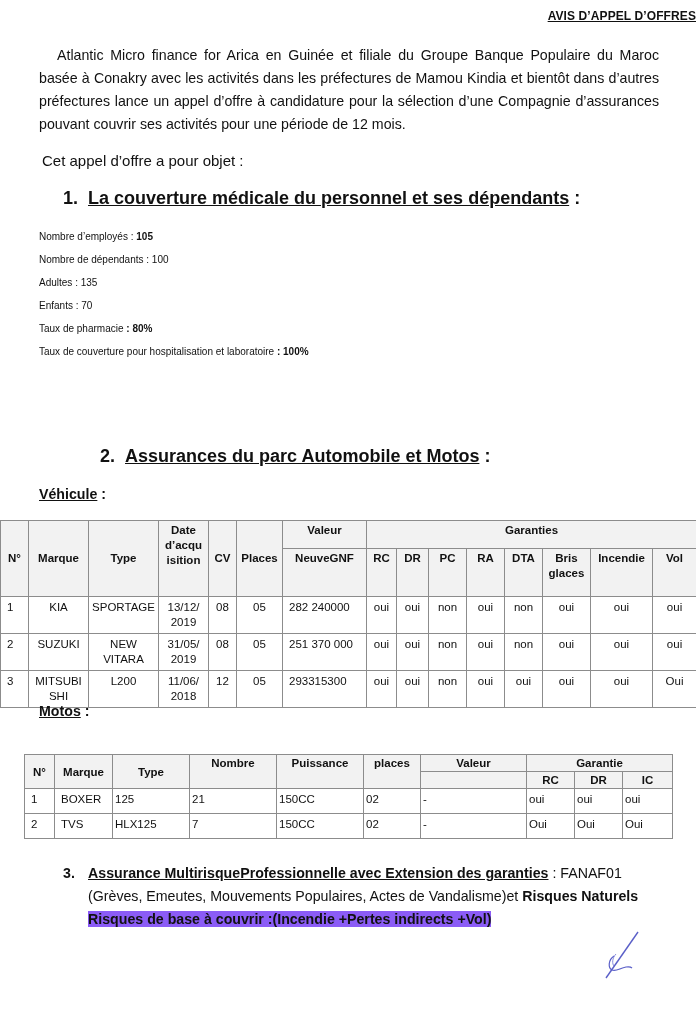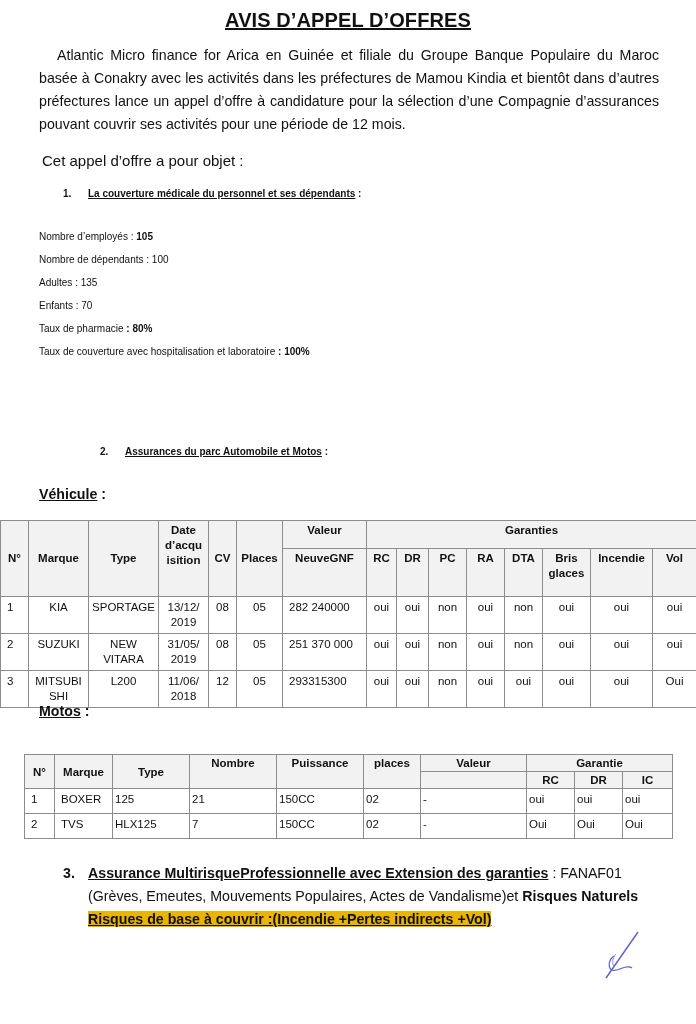--- a/index.html
+++ b/index.html
@@ -1,23 +1,23 @@
 <!DOCTYPE html>
 <html><head>
 <meta charset="utf-8">
 <style>
   * { box-sizing: border-box; margin: 0; padding: 0; }
   html, body { width: 696px; height: 1024px; background: #ffffff; overflow: hidden; }
   body { font-family: "Liberation Sans", sans-serif; color: #111; position: relative; font-size: 14px; }
   .abs { position: absolute; }
-  .title { left: 0; width: 696px; top: 9px; text-align: center; font-weight: bold; font-size: 20px; text-decoration: underline; letter-spacing: 0.1px; }
+  .title { left: 0; width: 696px; top: 9px; text-align: right; font-weight: bold; font-size: 12px; text-decoration: underline; letter-spacing: 0.1px; }
   .intro { left: 39px; width: 620px; top: 44px; font-size: 14.2px; line-height: 23px; text-align: justify; }
   .intro .indent { display: inline-block; width: 18px; }
   .objet { left: 42px; top: 152px; font-size: 15px; }
-  .section-h { font-weight: bold; font-size: 10px; }
+  .section-h { font-weight: bold; font-size: 18px; }
   .section-h .num { display: inline-block; width: 25px; }
   .section-h u { text-decoration: underline; }
   .s1 { left: 63px; top: 188px; }
   .stats { left: 39px; top: 225px; font-size: 10px; line-height: 23px; }
   .stats b { font-weight: bold; }
   .s2 { left: 63px; top: 446px; margin-left: 37px; }
   .sub-h { font-weight: bold; font-size: 14.2px; }
   .sub-h u { text-decoration: underline; margin-top: 12px; }
   .veh-h { left: 39px; top: 486px; }
   .moto-h { left: 39px; top: 703px; }
@@ -37,21 +37,21 @@
   .moto-table th { padding: 1px 2px; line-height: 14px; }
   .moto-table td { padding: 3px 2px; line-height: 15px; text-align: left; height: 25px; }
   .moto-table td.l { text-align: left; padding-left: 6px; }
   .moto-table th.mid { vertical-align: middle; }
   .moto-table .mrow1 th { height: 17px; }
   .moto-table .mrow2 th { height: 16px; }
 
   .s3 { left: 63px; top: 862px; width: 600px; font-size: 14.2px; line-height: 23px; }
   .s3 .num { position: absolute; left: 0; top: 0; font-weight: bold; }
   .s3 .body { margin-left: 25px; }
-  .s3 .hl { background: #eab308; font-weight: bold; text-decoration: underline; }
+  .s3 .hl { background: #8b5cf6; font-weight: bold; }
   .signature { left: 598px; top: 928px; width: 50px; height: 56px; }
 </style>
 </head>
 <body>
 
 <div class="abs title">AVIS D’APPEL D’OFFRES</div>
 
 <p class="abs intro"><span class="indent"></span><span>Atlantic Micro finance for Arica en Guinée et filiale du Groupe  Banque Populaire du Maroc basée à Conakry  avec les activités dans les préfectures de Mamou Kindia et bientôt dans d’autres préfectures  lance un appel d’offre à candidature pour la sélection d’une Compagnie d’assurances pouvant couvrir ses activités pour une période de 12 mois.</span></p>
 
 <div class="abs objet">Cet appel d’offre a pour objet :</div>
@@ -59,21 +59,21 @@
 <div class="abs section-h s1">
   <span class="num">1.</span><u>La couverture médicale du personnel et ses dépendants</u><span> :</span>
 </div>
 
 <div class="abs stats">
   <div><span>Nombre d’employés : </span><b>105</b></div>
   <div><span>Nombre de dépendants : </span><span>100</span></div>
   <div><span>Adultes : </span><span>135</span></div>
   <div><span>Enfants : </span><span>70</span></div>
   <div><span>Taux de pharmacie </span><b>: 80%</b></div>
-  <div><span>Taux de couverture avec hospitalisation et laboratoire </span><b>: 100%</b></div>
+  <div><span>Taux de couverture pour hospitalisation et laboratoire </span><b>: 100%</b></div>
 </div>
 
 <div class="abs section-h s2">
   <span class="num">2.</span><u>Assurances du parc Automobile et Motos</u><span> :</span>
 </div>
 
 <div class="abs sub-h veh-h">
   <u>Véhicule</u><span> :</span>
 </div>
 

